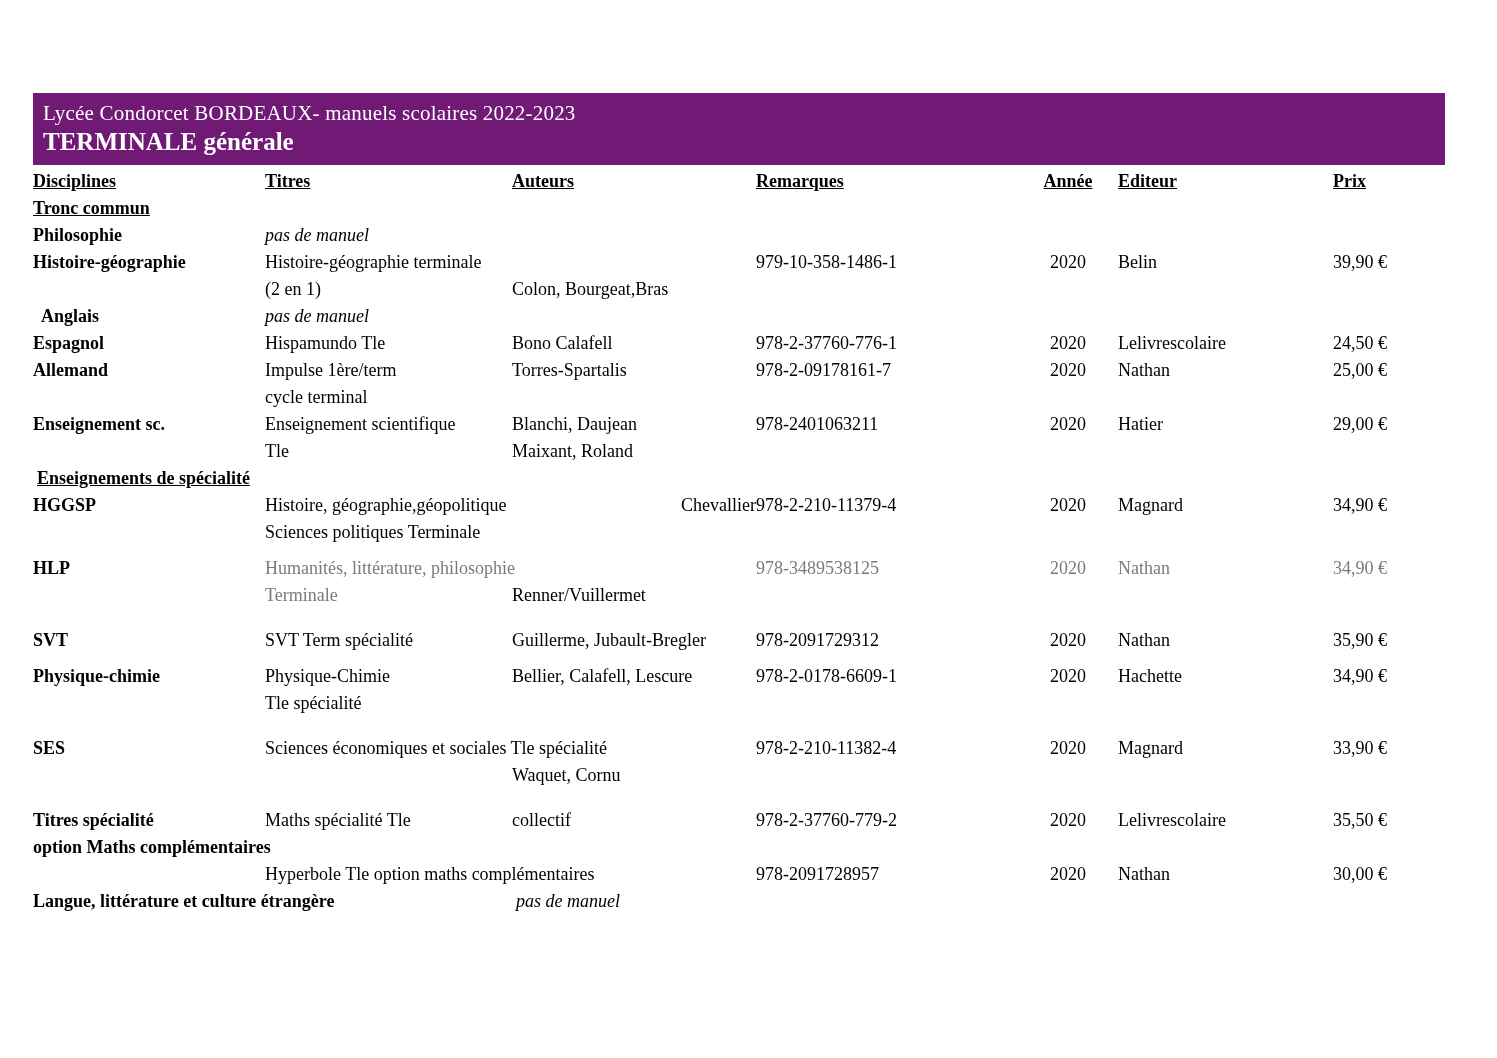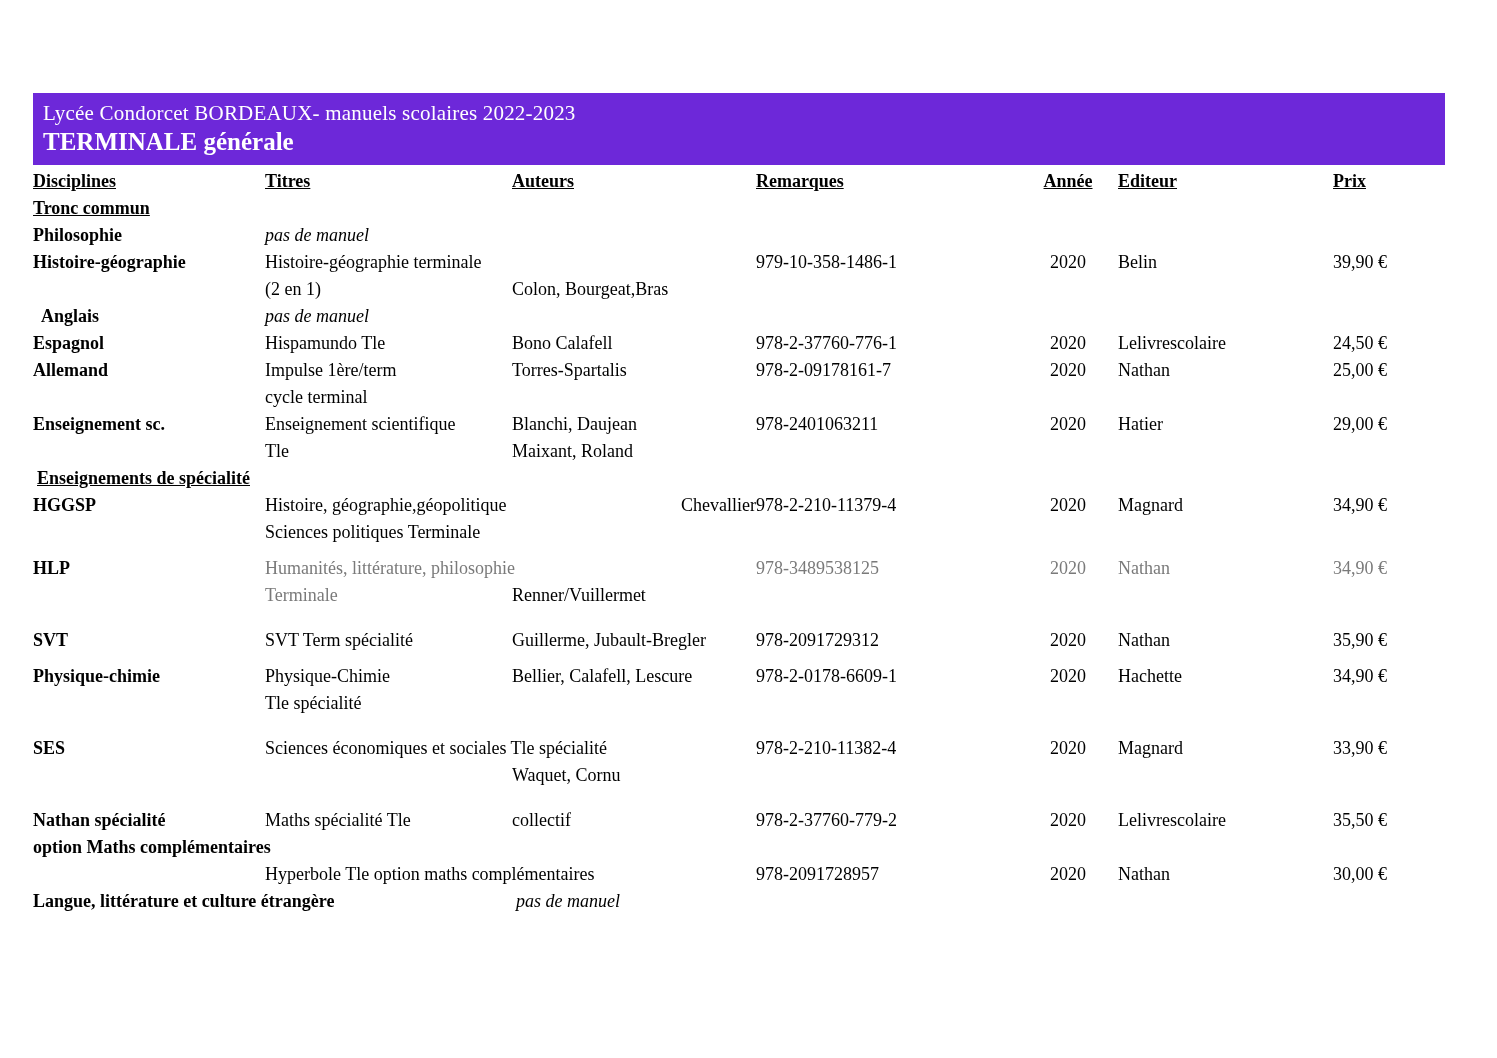--- a/index.html
+++ b/index.html
@@ -22,21 +22,21 @@
     height: 1058px;
   }
 
   
   .banner {
     position: absolute;
     left: 33px;
     top: 93px;
     width: 1412px;
     height: 72px;
-    background: #6d28d9;
+    background: #701a75;
     color: #ffffff;
     box-sizing: border-box;
     padding: 6px 0 0 10px;
   }
   .banner-line1 {
     font-size: 21px;
     line-height: 28px;
     font-family: "Liberation Serif", serif;
     letter-spacing: 0.2px;
   }
@@ -337,21 +337,21 @@
           <td></td>
           <td></td>
           <td></td>
         </tr>
 
         <tr class="spacer-md">
             <td colspan="7"></td>
           </tr>
 
         <tr>
-          <td class="bold">Nathan spécialité</td>
+          <td class="bold">Titres spécialité</td>
           <td>Maths spécialité Tle</td>
           <td>collectif</td>
           <td class="rem-ctr">978-2-37760-779-2</td>
           <td class="ctr">2020</td>
           <td>Lelivrescolaire</td>
           <td class="rgt">35,50 €</td>
         </tr>
 
         <tr>
           <td class="bold title-wide" colspan="2">option Maths complémentaires</td>

